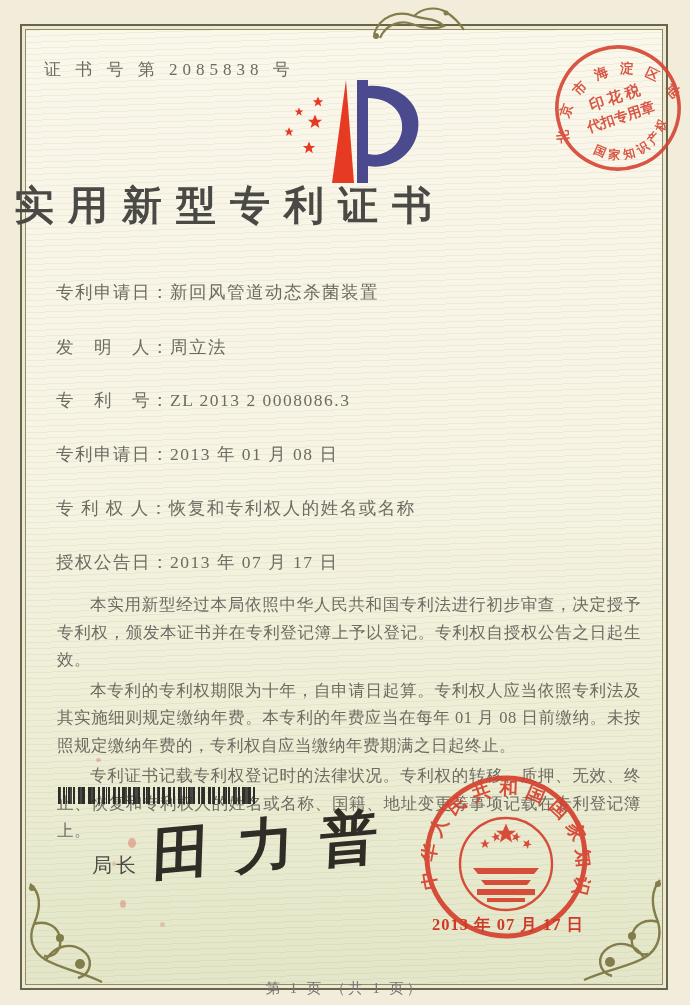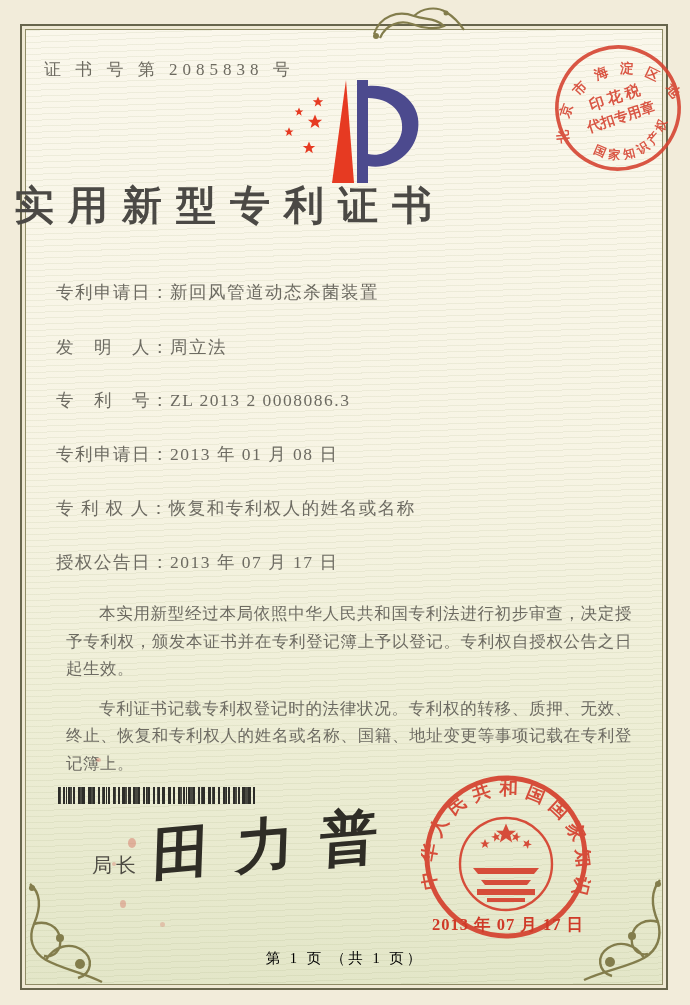--- a/index.html
+++ b/index.html
@@ -27,38 +27,38 @@
   .title{
     position:absolute;left:0;top:178px;width:690px;text-align:left;
     font-size:40px;font-weight:600;letter-spacing:14px;color:#4b4945;text-indent:14px;
   }
   .field{position:absolute;left:56px;font-size:17.5px;color:#6d6b62;letter-spacing:1.5px;white-space:nowrap;}
   .f0{top:280px}.f1{top:335px}.f2{top:388px}.f3{top:442px}.f4{top:496px}.f5{top:550px}
   .body-text{
     position:absolute;left:54px;top:588px;width:590px;
     font-size:16.5px;line-height:27.5px;color:#6d6b62;text-align:justify;letter-spacing:.5px;
   }
-  .body-text p{margin:12px;text-indent:2em;}
+  .body-text p{margin:3px;text-indent:2em;}
   .barcode{
     position:absolute;left:58px;top:787px;width:197px;height:17px;
     background:
       repeating-linear-gradient(90deg,#2d2d29 0 2px,transparent 2px 5px),
       repeating-linear-gradient(90deg,#2d2d29 0 1px,transparent 1px 8px),
       repeating-linear-gradient(90deg,rgba(45,45,41,.85) 0 3px,transparent 3px 11px);
   }
   .sig-title{position:absolute;left:92px;top:852px;font-size:20px;letter-spacing:4px;color:#4e4c44;}
   .signature{
     position:absolute;left:152px;top:806px;font-size:58px;font-weight:bold;color:#2f2d26;
     letter-spacing:26px;transform:rotate(-5deg) skewX(-7deg);white-space:nowrap;
   }
   .seal-date{
     position:absolute;left:418px;top:914px;width:180px;text-align:center;
     font-size:16.5px;color:#cf3a28;letter-spacing:1px;font-weight:bold;white-space:nowrap;
   }
-  .footer{position:absolute;left:0;top:949px;width:690px;text-align:center;font-size:14.5px;color:#000000;letter-spacing:3px;}
+  .footer{position:absolute;left:0;top:979px;width:690px;text-align:center;font-size:14.5px;color:#737373;letter-spacing:3px;}
   .tax-stamp{position:absolute;left:548px;top:38px;transform:rotate(-18deg);opacity:.88;}
   .official-seal{position:absolute;left:421px;top:772px;opacity:.92;}
   .flourish{position:absolute;color:#837d4c;}
   .fl-top{left:370px;top:4px;}
   .fl-bl{left:24px;top:880px;}
   .fl-br{left:560px;top:874px;}
   .stain{position:absolute;border-radius:50%;background:#d56a5c;pointer-events:none;}
   svg text{font-family:"Liberation Serif","DejaVu Serif",serif;}
 </style>
 </head>
@@ -108,20 +108,21 @@
 
 <div class="field f0"><span>专利申请日：</span><span>新回风管道动态杀菌装置</span></div>
 <div class="field f1"><span>发　明　人：</span><span>周立法</span></div>
 <div class="field f2"><span>专　利　号：</span><span>ZL 2013 2 0008086.3</span></div>
 <div class="field f3"><span>专利申请日：</span><span>2013 年 01 月 08 日</span></div>
 <div class="field f4"><span>专 利 权 人：</span><span>恢复和专利权人的姓名或名称</span></div>
 <div class="field f5"><span>授权公告日：</span><span>2013 年 07 月 17 日</span></div>
 
 <div class="body-text">
   <p>本实用新型经过本局依照中华人民共和国专利法进行初步审查，决定授予专利权，颁发本证书并在专利登记簿上予以登记。专利权自授权公告之日起生效。</p>
+  <p>本专利的专利权期限为十年，自申请日起算。专利权人应当依照专利法及其实施细则规定缴纳年费。本专利的年费应当在每年 01 月 08 日前缴纳。未按照规定缴纳年费的，专利权自应当缴纳年费期满之日起终止。</p>
   <p>专利证书记载专利权登记时的法律状况。专利权的转移、质押、无效、终止、恢复和专利权人的姓名或名称、国籍、地址变更等事项记载在专利登记簿上。</p>
 </div>
 
 <div class="barcode"></div>
 
 <div class="sig-title">局长</div>
 <div class="signature">田力普</div>
 
 <svg class="tax-stamp" width="140" height="140" viewBox="0 0 140 140">
   <defs>

